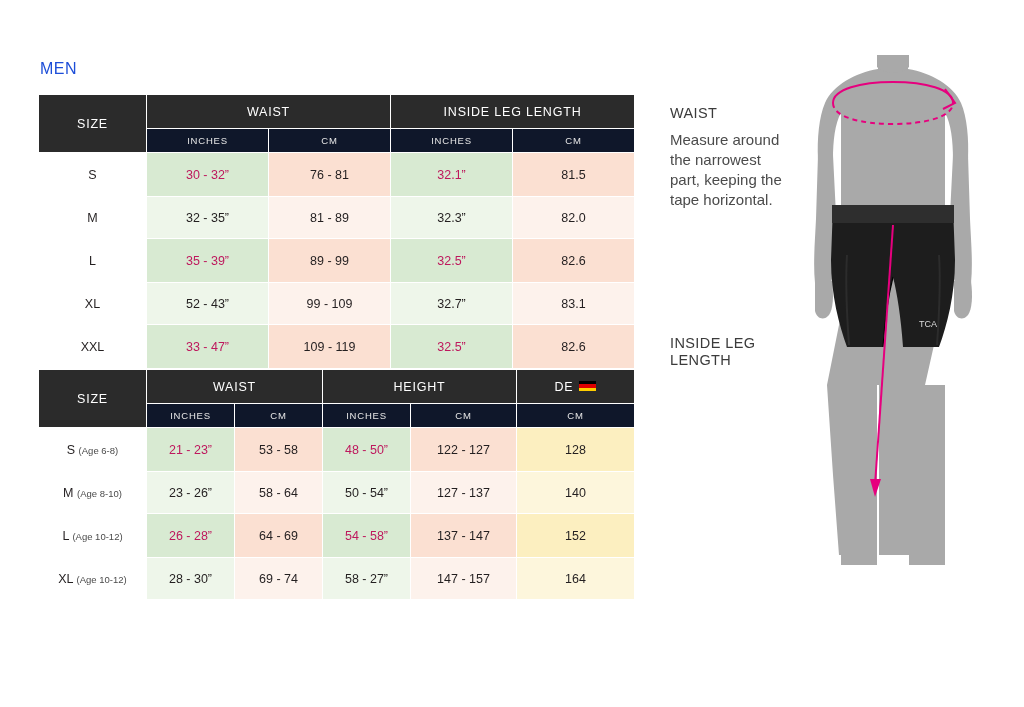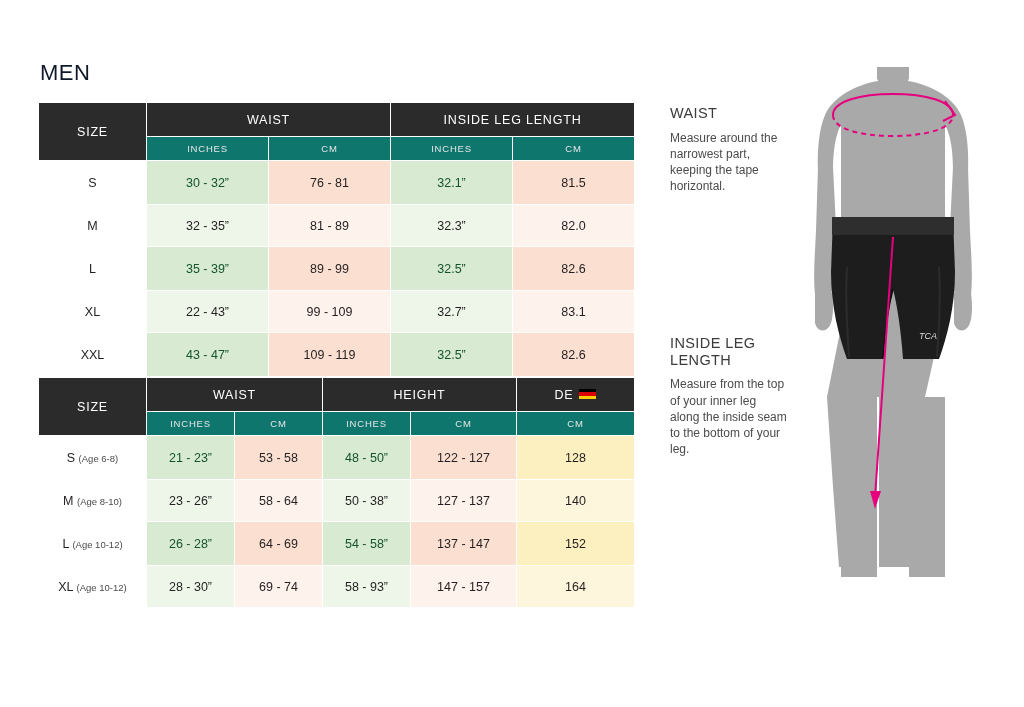--- a/index.html
+++ b/index.html
@@ -20,24 +20,24 @@
   }
 
   
   .tables-col {
     position: absolute;
     left: 38px;
     top: 60px;
     width: 600px;
   }
   .section-title {
-    font-size: 22px;
+    font-size: 16px;
     font-weight: 400;
     letter-spacing: 0.5px;
-    color: #0f172a;
+    color: #1d4ed8;
     margin: 0 0 16px 2px;
   }
   table.size-table {
     border-collapse: collapse;
     width: 596px;
     table-layout: fixed;
   }
   table.size-table td, table.size-table th {
     border: 1px solid #ffffff;
     text-align: center;
@@ -47,42 +47,42 @@
   .hdr-main th {
     background: #2b2b2b;
     color: #ffffff;
     font-size: 12.5px;
     letter-spacing: 0.8px;
     height: 34px;
     font-weight: 400;
     border: 1px solid #2b2b2b;
   }
   .hdr-sub th {
-    background: #0f766e;
+    background: #0f172a;
     color: #e6e6e6;
     font-size: 9.5px;
     letter-spacing: 0.8px;
     height: 24px;
     font-weight: 400;
     border: 1px solid #2b2b2b;
   }
   td.size-cell {
     background: #ffffff;
     font-size: 12.5px;
     font-weight: bold;
     height: 33px;
     border: 1px solid #d9d9d9;
     color: #231f20;
   }
   td.size-cell .age {
     font-weight: normal;
     font-size: 9.5px;
     color: #4a4a4a;
   }
-  td.v-green  { background: #d8ead2; font-size: 12.5px; height: 44px; color: #14532d; }
+  td.v-green  { background: #d8ead2; font-size: 12.5px; height: 44px; color: #be185d; }
   td.v-green-l{ background: #eef6ea; font-size: 12.5px; height: 42px; color: #231f20; }
   td.v-peach  { background: #fbe0d2; font-size: 12.5px; height: 41px; color: #231f20; }
   td.v-peach-l{ background: #fdf2ec; font-size: 12.5px; height: 33px; color: #231f20; }
   td.v-yellow { background: #fcefc0; font-size: 12.5px; height: 41px; color: #231f20; }
   td.v-yellow-l{ background: #fdf6dc; font-size: 12.5px; height: 40px; color: #231f20; }
 
   
   .flag {
     display: inline-block;
     width: 17px;
@@ -107,34 +107,33 @@
   .measure-block h3 {
     margin: 0 0 8px 0;
     font-size: 14.5px;
     font-weight: 400;
     color: #3b3b3b;
     letter-spacing: 0.4px;
     line-height: 1.15;
   }
   .measure-block p {
     margin: 0;
-    font-size: 12px;
+    font-size: 15px;
     line-height: 1.35;
     color: #4b4b4b;
   }
   #waist-block { left: 10px; top: 50px; }
   #leg-block   { left: 10px; top: 280px; }
 
   .figure {
     position: absolute;
     left: 115px;
-    top: 12px;
+    top: 0px;
     width: 235px;
     height: 520px;
-    font-style: italic;
   }
 </style>
 </head>
 <body>
 
 <div class="page">
 
   <div class="tables-col">
 
     <h2 class="section-title">MEN</h2>
@@ -177,28 +176,28 @@
         </tr>
         <tr>
           <td class="size-cell">L</td>
           <td class="v-green">35 - 39”</td>
           <td class="v-peach">89 - 99</td>
           <td class="v-green">32.5”</td>
           <td class="v-peach">82.6</td>
         </tr>
         <tr>
           <td class="size-cell">XL</td>
-          <td class="v-green-l">22 - 43”</td>
+          <td class="v-green-l">52 - 43”</td>
           <td class="v-peach-l">99 - 109</td>
           <td class="v-green-l">32.7”</td>
           <td class="v-peach-l">83.1</td>
         </tr>
         <tr>
           <td class="size-cell">XXL</td>
-          <td class="v-green">43 - 47”</td>
+          <td class="v-green">33 - 47”</td>
           <td class="v-peach">109 - 119</td>
           <td class="v-green">32.5”</td>
           <td class="v-peach">82.6</td>
         </tr>
       </tbody>
     </table>
 
 
     <table class="size-table">
       <colgroup>
@@ -232,54 +231,53 @@
           <td class="v-green">21 - 23”</td>
           <td class="v-peach">53 - 58</td>
           <td class="v-green">48 - 50”</td>
           <td class="v-peach">122 - 127</td>
           <td class="v-yellow">128</td>
         </tr>
         <tr>
           <td class="size-cell"><span>M</span> <span class="age">(Age 8-10)</span></td>
           <td class="v-green-l">23 - 26”</td>
           <td class="v-peach-l">58 - 64</td>
-          <td class="v-green-l">50 - 38”</td>
+          <td class="v-green-l">50 - 54”</td>
           <td class="v-peach-l">127 - 137</td>
           <td class="v-yellow-l">140</td>
         </tr>
         <tr>
           <td class="size-cell"><span>L</span> <span class="age">(Age 10-12)</span></td>
           <td class="v-green">26 - 28”</td>
           <td class="v-peach">64 - 69</td>
           <td class="v-green">54 - 58”</td>
           <td class="v-peach">137 - 147</td>
           <td class="v-yellow">152</td>
         </tr>
         <tr>
           <td class="size-cell"><span>XL</span> <span class="age">(Age 10-12)</span></td>
           <td class="v-green-l">28 - 30”</td>
           <td class="v-peach-l">69 - 74</td>
-          <td class="v-green-l">58 - 93”</td>
+          <td class="v-green-l">58 - 27”</td>
           <td class="v-peach-l">147 - 157</td>
           <td class="v-yellow-l">164</td>
         </tr>
       </tbody>
     </table>
   </div>
 
   <div class="right-col">
 
     <div class="measure-block" id="waist-block">
       <h3>WAIST</h3>
       <p>Measure around the narrowest part, keeping the tape horizontal.</p>
     </div>
 
     <div class="measure-block" id="leg-block">
       <h3>INSIDE LEG LENGTH</h3>
-      <p>Measure from the top of your inner leg along the inside seam to the bottom of your leg.</p>
     </div>
 
     <div class="figure">
       <svg viewBox="0 0 235 520" width="235" height="520" xmlns="http://www.w3.org/2000/svg">
 
         <g fill="#a9a9a9">
 
           <rect x="103" y="0" width="30" height="22"></rect>
 
           <path d="M103 14 C80 18, 58 30, 50 48 C44 62, 42 84, 43 104 L58 104 C58 86, 60 68, 66 58 L66 150 L170 150 L170 58 C176 68, 178 86, 178 104 L193 104 C194 84, 192 62, 186 48 C178 30, 156 18, 133 14 Z"></path>

